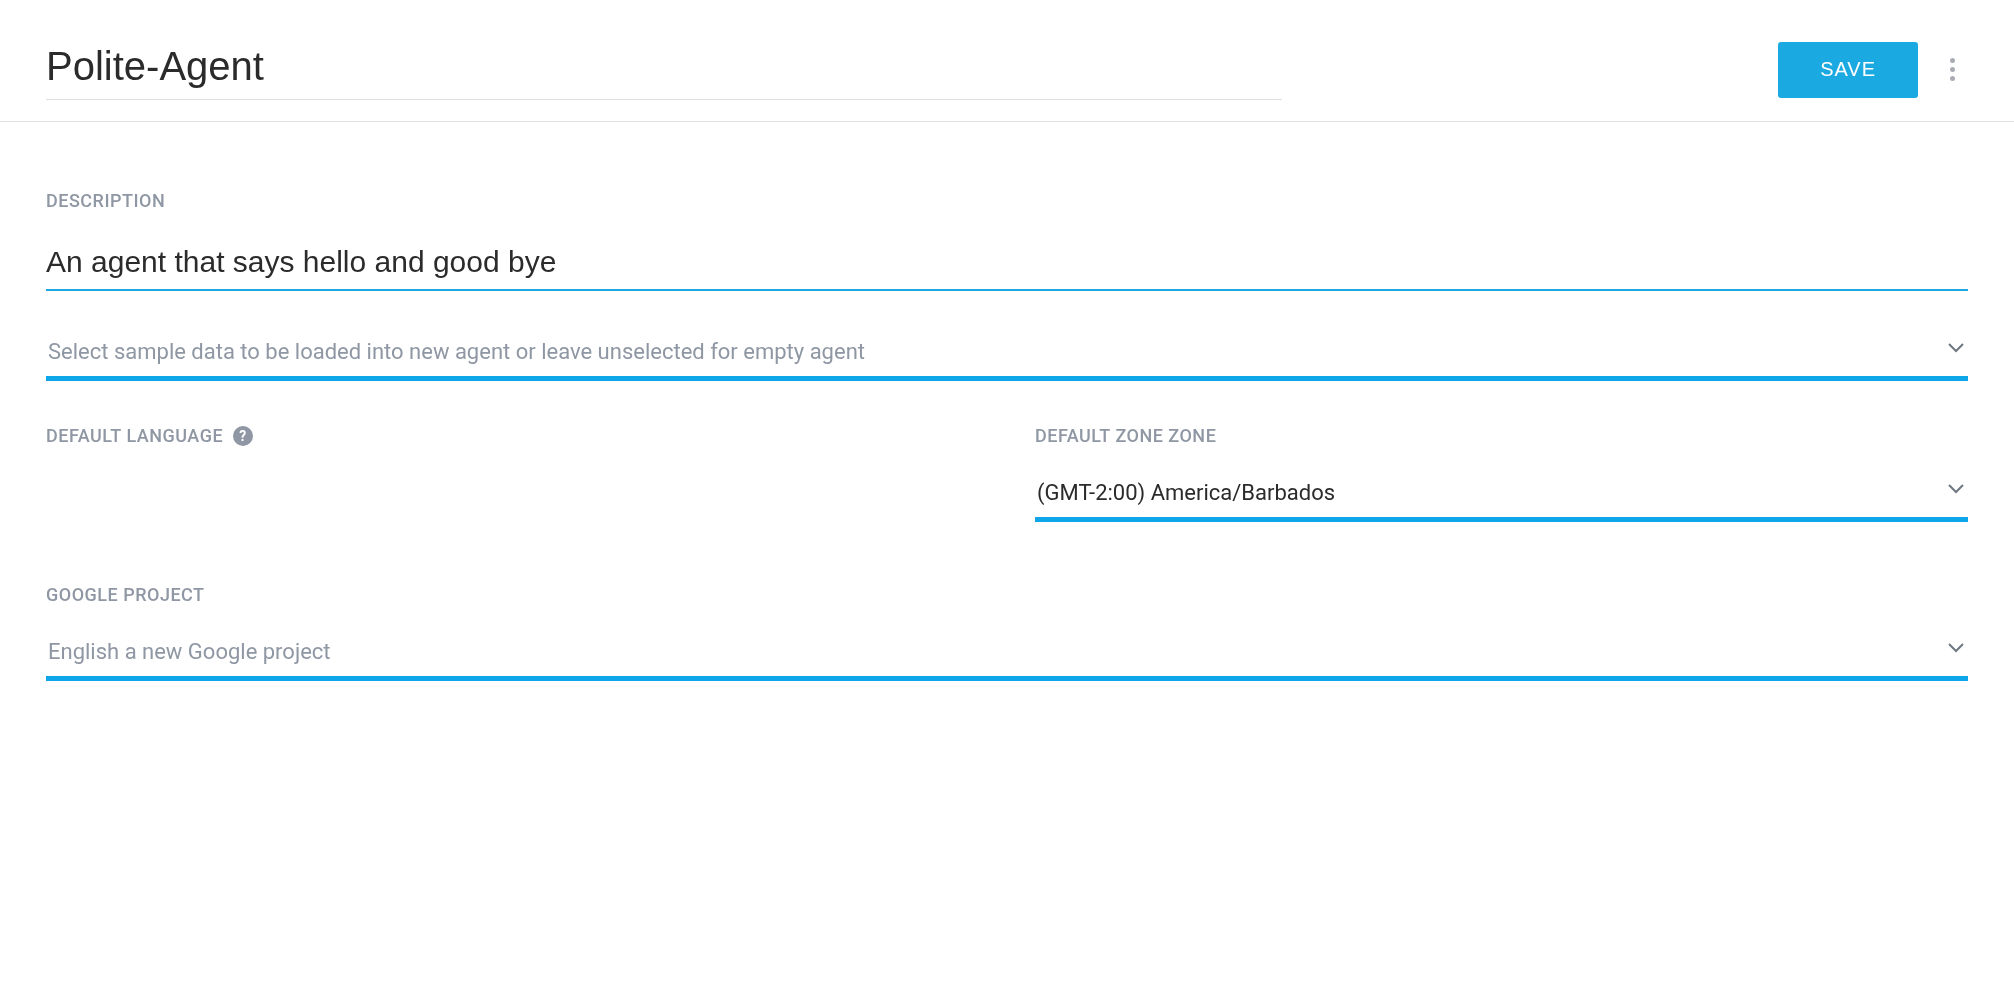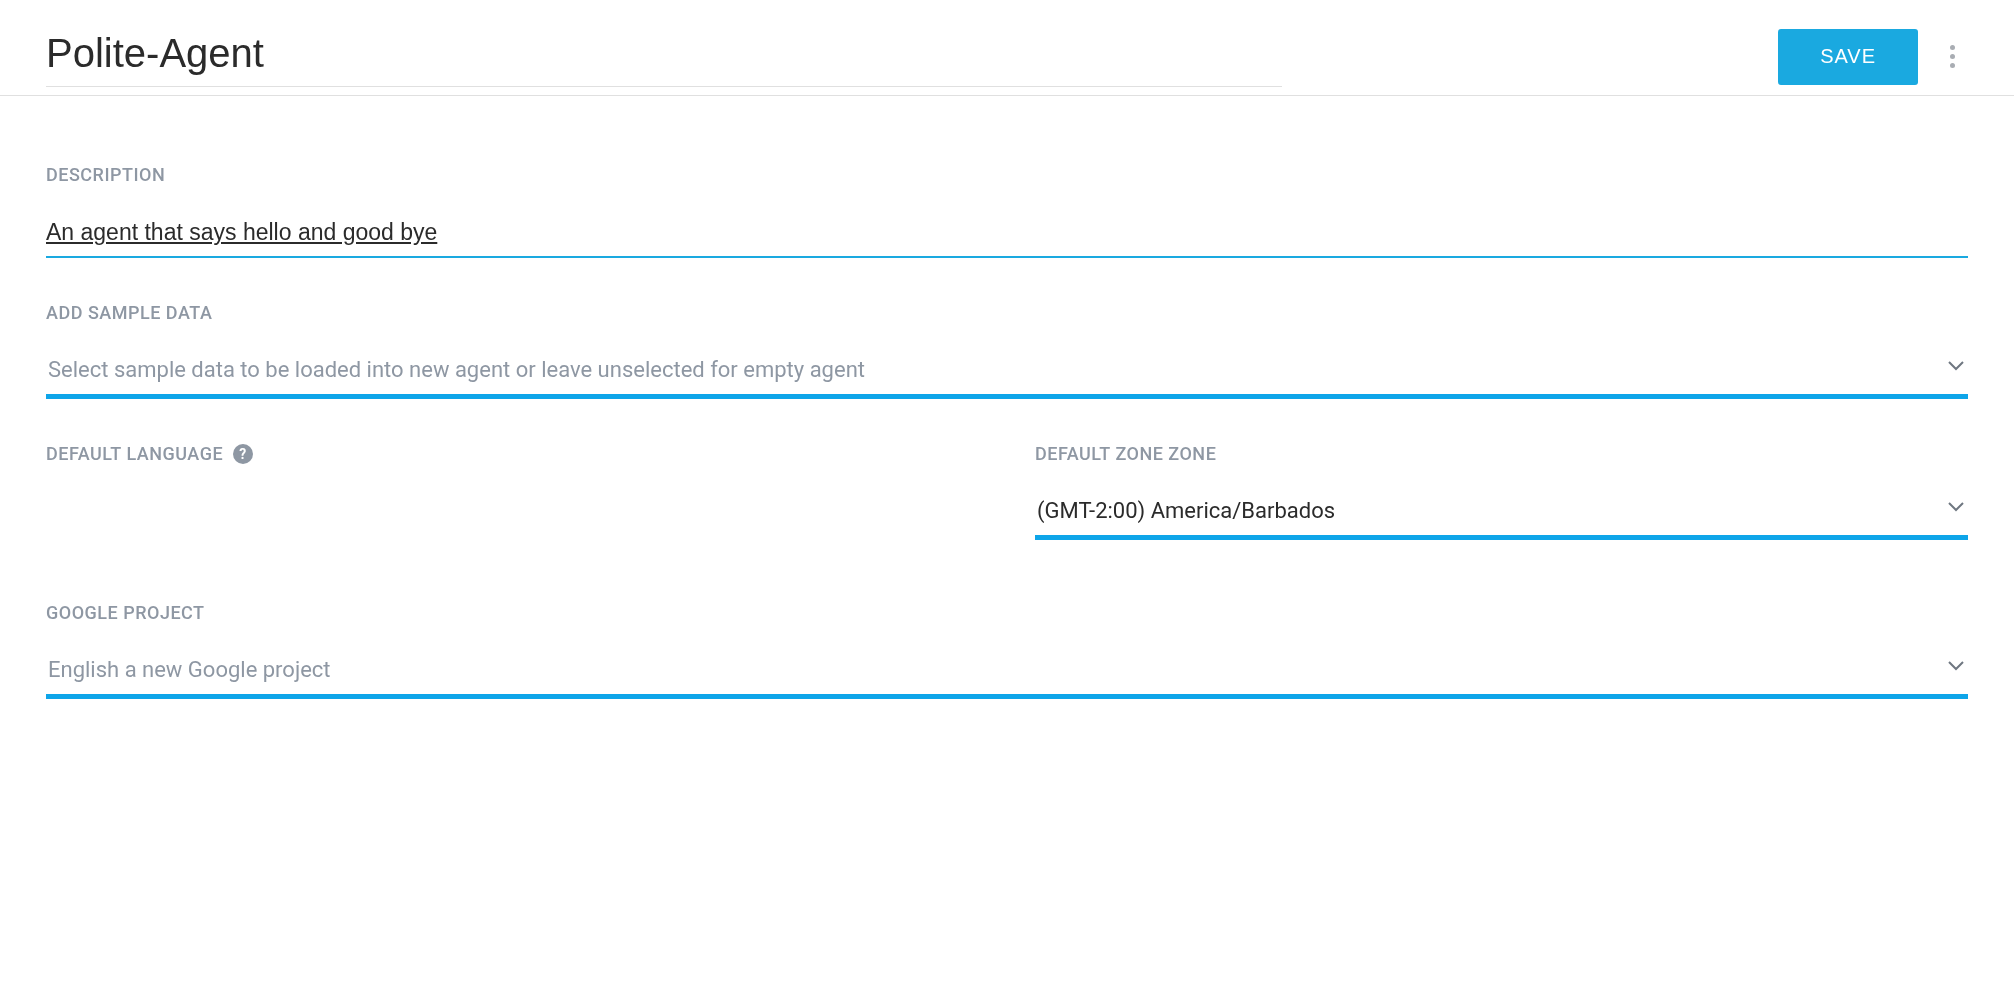--- a/index.html
+++ b/index.html
@@ -11,21 +11,21 @@
     color: #2b2b2b;
   }
   .page {
     width: 100%;
   }
   .header {
     display: flex;
     align-items: center;
     padding: 18px 46px 0 46px;
     border-bottom: 1px solid #e0e0e0;
-    height: 96px;
+    height: 122px;
   }
   .title-wrap {
     flex: 0 0 auto;
     width: 1236px;
     margin-right: 20px;
   }
   .title-input {
     width: 100%;
     border: none;
     border-bottom: 1px solid #e0e0e0;
@@ -99,26 +99,25 @@
     font-size: 14px;
     font-weight: 700;
     display: inline-flex;
     align-items: center;
     justify-content: center;
   }
   .text-field {
     width: 100%;
     border: none;
     border-bottom: 2px solid #1aa9e0;
-    font-size: 23px;
+    font-size: 30px;
     color: #2b2b2b;
     padding: 4px 0 10px 0;
     outline: none;
     background: transparent;
-    text-decoration: underline;
   }
   .select-field {
     position: relative;
     border-bottom: 5px solid #0ea5e9;
     padding: 4px 30px 12px 2px;
     font-size: 22px;
     cursor: pointer;
   }
   .select-field.placeholder {
     color: #8e97a3;
@@ -169,21 +168,20 @@
   </div>
 
   <div class="content">
 
     <div class="block">
       <div class="section-label">DESCRIPTION</div>
       <input class="text-field" type="text" value="An agent that says hello and good bye" style="">
     </div>
 
     <div class="block">
-      <div class="section-label">ADD SAMPLE DATA</div>
       <div class="select-field placeholder">
         <span>Select sample data to be loaded into new agent or leave unselected for empty agent</span>
         <span class="caret">
           <svg viewBox="0 0 16 10">
               <path d="M1 1 L8 8 L15 1" fill="none" stroke="#6f7781" stroke-width="2"></path>
             </svg>
         </span>
       </div>
     </div>
 

